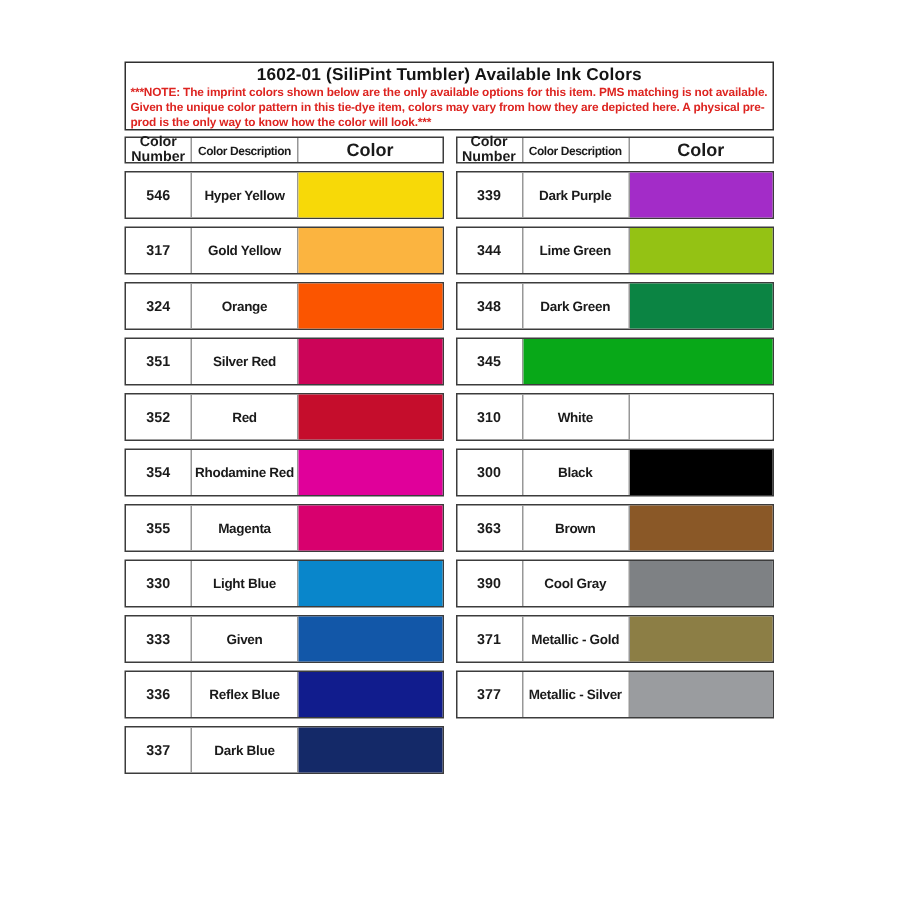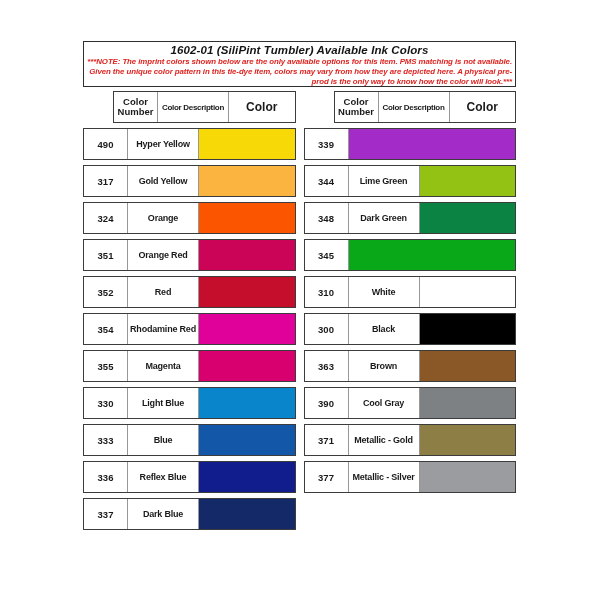--- a/index.html
+++ b/index.html
@@ -3,37 +3,37 @@
 <meta charset="utf-8">
 <style>
   html,body{margin:0;padding:0;background:#fff;}
   .page{
     position:relative;width:600px;height:600px;background:#ffffff;
     font-family:"Liberation Sans",sans-serif;overflow:hidden;
   }
   .title-box{
     position:absolute;left:83px;top:41px;width:433px;height:46px;
     border:1.5px solid #2f2f2f;box-sizing:border-box;
-    text-align:center;padding-top:2px;background:#fff;font-style:italic;
+    text-align:center;padding-top:2px;background:#fff;
   }
   .title{font-size:11.5px;font-weight:700;color:#141414;letter-spacing:0.1px;}
   .note{
     font-size:7.9px;font-weight:700;line-height:10px;
-    padding:1px 3px 12px 3px;letter-spacing:-0.1px;text-align:right;
+    padding:1px 3px 12px 3px;letter-spacing:-0.1px;text-align:left;
   }
   .tables{
     position:absolute;left:83px;top:91px;width:433px;
     display:flex;gap:8px;
   }
   .ink-table{width:213px;display:flex;flex-direction:column;gap:5px;}
   .row{
     display:flex;border:1.5px solid #3c3c3c;box-sizing:border-box;
     background:#fff;flex-shrink:0;
   }
-  .header-row{height:32px;margin-left:30px;}
+  .header-row{height:18px;}
   .data-row{height:32px;}
   .cell{
     display:flex;align-items:center;justify-content:center;text-align:center;
     font-weight:700;color:#1a1a1a;box-sizing:border-box;white-space:nowrap;
   }
   .num{width:44px;font-size:9.5px;border-right:1px solid #979797;}
   .desc{width:71px;font-size:9px;letter-spacing:-0.2px;border-right:1px solid #979797;}
   .colorcol{flex:1;font-size:12px;}
   .header-row .num{font-size:9.5px;line-height:10px;white-space:normal;}
   .header-row .desc{font-size:8px;letter-spacing:-0.3px;text-align:right;}
@@ -48,37 +48,37 @@
     <div class="note" style="color: rgb(221, 36, 32);">***NOTE: The imprint colors shown below are the only available options for this item.  PMS matching is not available. Given the unique color pattern in this tie-dye item, colors may vary from how they are depicted here.  A physical pre-prod is the only way to know how the color will look.***</div>
   </div>
   <div class="tables">
     <div class="ink-table">
         <div class="row header-row">
           <div class="cell num">Color Number</div>
           <div class="cell desc">Color Description</div>
           <div class="cell colorcol">Color</div>
         </div>
         <div class="row data-row">
-          <div class="cell num">490</div>
+          <div class="cell num">546</div>
           <div class="cell desc">Hyper Yellow</div>
           <div class="cell colorcol swatch" style="background-color: rgb(247, 217, 8);"></div>
         </div>
         <div class="row data-row">
           <div class="cell num">317</div>
           <div class="cell desc">Gold Yellow</div>
           <div class="cell colorcol swatch" style="background-color: rgb(251, 180, 64);"></div>
         </div>
         <div class="row data-row">
           <div class="cell num">324</div>
           <div class="cell desc">Orange</div>
           <div class="cell colorcol swatch" style="background-color: rgb(251, 85, 0);"></div>
         </div>
         <div class="row data-row">
           <div class="cell num">351</div>
-          <div class="cell desc">Orange Red</div>
+          <div class="cell desc">Silver Red</div>
           <div class="cell colorcol swatch" style="background-color: rgb(204, 4, 88);"></div>
         </div>
         <div class="row data-row">
           <div class="cell num">352</div>
           <div class="cell desc">Red</div>
           <div class="cell colorcol swatch" style="background-color: rgb(197, 13, 44);"></div>
         </div>
         <div class="row data-row">
           <div class="cell num">354</div>
           <div class="cell desc">Rhodamine Red</div>
@@ -89,21 +89,21 @@
           <div class="cell desc">Magenta</div>
           <div class="cell colorcol swatch" style="background-color: rgb(216, 0, 110);"></div>
         </div>
         <div class="row data-row">
           <div class="cell num">330</div>
           <div class="cell desc">Light Blue</div>
           <div class="cell colorcol swatch" style="background-color: rgb(9, 134, 203);"></div>
         </div>
         <div class="row data-row">
           <div class="cell num">333</div>
-          <div class="cell desc">Blue</div>
+          <div class="cell desc">Given</div>
           <div class="cell colorcol swatch" style="background-color: rgb(18, 87, 168);"></div>
         </div>
         <div class="row data-row">
           <div class="cell num">336</div>
           <div class="cell desc">Reflex Blue</div>
           <div class="cell colorcol swatch" style="background-color: rgb(17, 28, 141);"></div>
         </div>
         <div class="row data-row">
           <div class="cell num">337</div>
           <div class="cell desc">Dark Blue</div>
@@ -111,20 +111,21 @@
         </div>
       </div>
     <div class="ink-table">
         <div class="row header-row">
           <div class="cell num">Color Number</div>
           <div class="cell desc">Color Description</div>
           <div class="cell colorcol">Color</div>
         </div>
         <div class="row data-row">
           <div class="cell num">339</div>
+          <div class="cell desc">Dark Purple</div>
           <div class="cell colorcol swatch" style="background-color: rgb(163, 44, 200);"></div>
         </div>
         <div class="row data-row">
           <div class="cell num">344</div>
           <div class="cell desc">Lime Green</div>
           <div class="cell colorcol swatch" style="background-color: rgb(148, 194, 20);"></div>
         </div>
         <div class="row data-row">
           <div class="cell num">348</div>
           <div class="cell desc">Dark Green</div>

